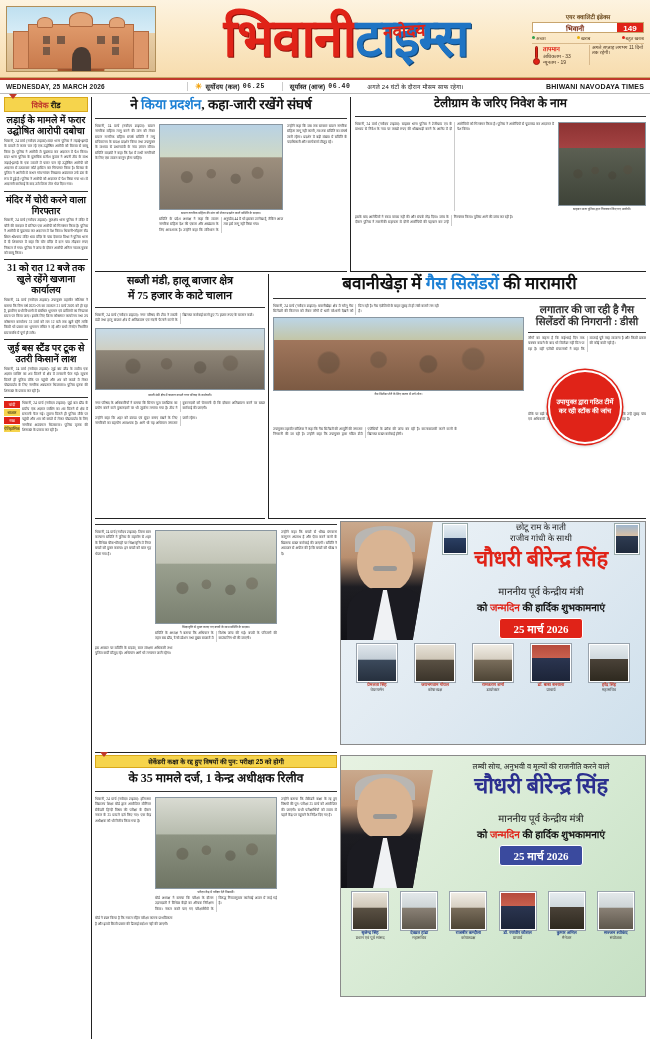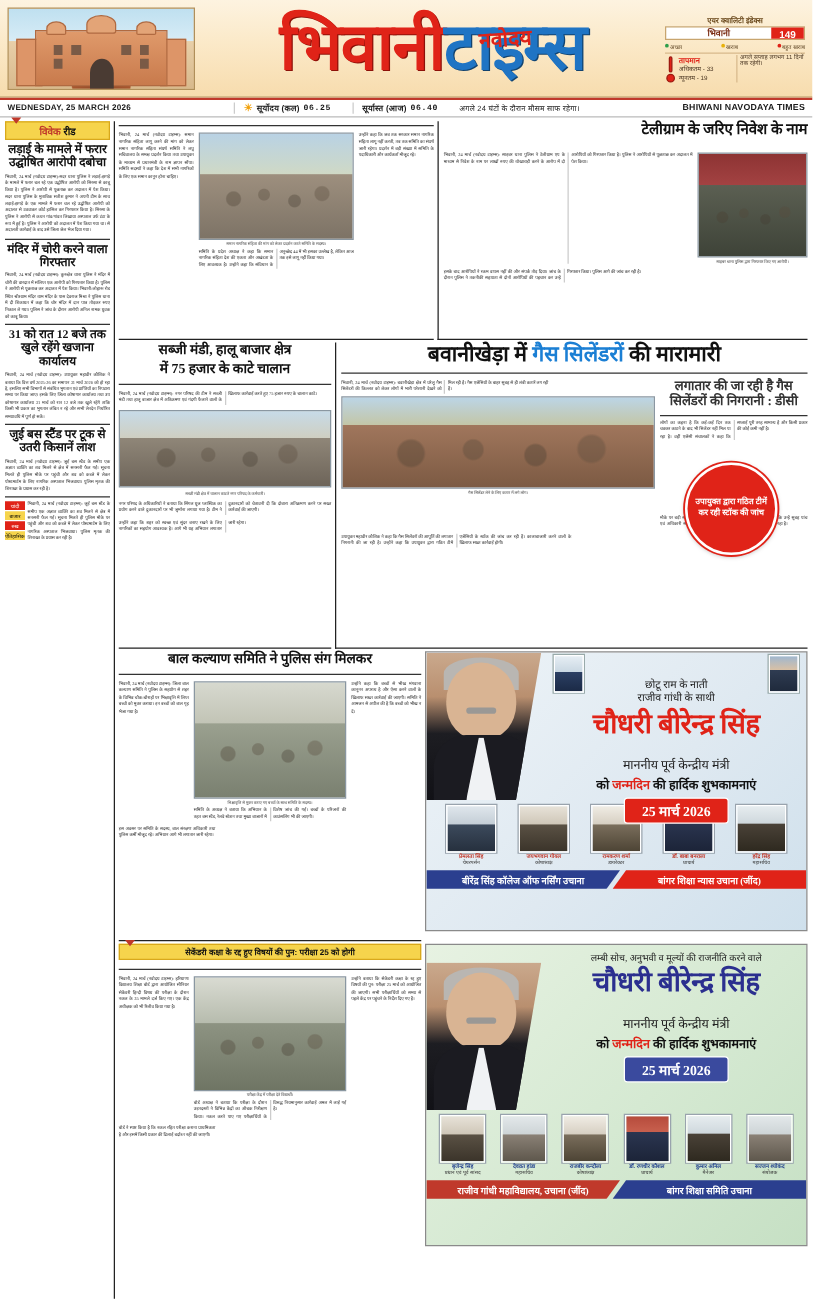--- a/index.html
+++ b/index.html
@@ -152,21 +152,21 @@
     position:absolute; left:0; bottom:0; width:92px; height:118px;
     background:linear-gradient(180deg,#caa98d 0%,#b98f6f 30%,#1d1d22 55%,#111116 100%);
     clip-path: polygon(0 0, 100% 0, 78% 100%, 0 100%);
   }
   .ad-pb-face { position:absolute; left:16px; top:8px; width:56px; height:62px; border-radius:50% 50% 46% 46%; background:#d9b493; }
   .ad-pb-hair { position:absolute; left:14px; top:4px; width:60px; height:26px; border-radius:50% 50% 0 0; background:#b9b6b2; }
   .ad-pb-mus  { position:absolute; left:32px; top:44px; width:24px; height:5px; border-radius:3px; background:#9a9895; }
   .ad-pb-body { position:absolute; left:6px; top:66px; width:80px; height:54px; background:#1b1b21; border-radius:26px 26px 0 0; }
   .ad-pb-shirt{ position:absolute; left:32px; top:68px; width:24px; height:50px; background:#f0f2f4; clip-path:polygon(42% 0,58% 0,100% 100%,0 100%); }
 
-  .ad-head { margin-left:96px; padding-top:20px; text-align:center; position:relative; }
+  .ad-head { margin-left:96px; padding-top:0; text-align:center; position:relative; }
   .ad-tag { font-size:8.5px; color:#222; line-height:1.35; font-family:"Liberation Serif",serif; }
   .ad-minis { position:absolute; top:2px; width:100%; display:flex; justify-content:space-between; padding:0 6px; pointer-events:none;}
   .mini-p { width:24px; height:30px; border:1px solid #fff; box-shadow:0 0 0 1px #9aa; }
   .mini-a { background:linear-gradient(180deg,#e6eef4 0%,#c9d7e2 45%,#2b3f63 46%,#1b2a46 100%); }
   .mini-b { background:linear-gradient(180deg,#9fb7cf 0%,#d7c0a6 38%,#2f3c52 39%,#1f2a3c 100%); }
   .ad-name {
     font-size:22px; font-weight:700; color:#e02318; line-height:1.08;
     font-family:"Liberation Serif",serif; margin-top:2px; letter-spacing:-.3px;
   }
   .ad2 .ad-name { color:#2b2f8f; }
@@ -326,35 +326,38 @@
         </div>
         <div class="txt" style="flex:1;">भिवानी, 24 मार्च (नवोदय टाइम्स): जुई बस स्टैंड के समीप एक अज्ञात व्यक्ति का शव मिलने से क्षेत्र में सनसनी फैल गई। सूचना मिलते ही पुलिस मौके पर पहुंची और शव को कब्जे में लेकर पोस्टमार्टम के लिए नागरिक अस्पताल भिजवाया। पुलिस मृतक की शिनाख्त के प्रयास कर रही है।</div>
       </div>
     </div>
 
     <div class="col-main">
 
       <div class="mainzone" style="height:175px;">
 
         <div class="leftzone story" style="flex:0 0 252px;">
+          <div class="hl-xl ctr">
+            <span>ने </span><span class="blue-t">किया प्रदर्शन</span><span>, कहा-जारी रखेंगे संघर्ष</span>
+          </div>
           <hr class="rule">
           <div style="display:flex;gap:4px;">
             <div style="flex:0 0 60px;" class="txt">भिवानी, 24 मार्च (नवोदय टाइम्स): समान नागरिक संहिता लागू करने की मांग को लेकर समान नागरिक संहिता संघर्ष समिति ने लघु सचिवालय के समक्ष प्रदर्शन किया तथा उपायुक्त के माध्यम से प्रधानमंत्री के नाम ज्ञापन सौंपा। समिति सदस्यों ने कहा कि देश में सभी नागरिकों के लिए एक समान कानून होना चाहिए।</div>
             <div style="flex:1;">
               <div class="photo ph-crowd" style="height:86px;">
                   <div class="dots"></div>
                 </div>
               <div class="cap">समान नागरिक संहिता की मांग को लेकर प्रदर्शन करते समिति के सदस्य।</div>
               <div class="txt cols2" style="margin-top:2px;">समिति के प्रदेश अध्यक्ष ने कहा कि समान नागरिक संहिता देश की एकता और अखंडता के लिए आवश्यक है। उन्होंने कहा कि संविधान के अनुच्छेद 44 में भी इसका उल्लेख है, लेकिन आज तक इसे लागू नहीं किया गया।</div>
             </div>
             <div style="flex:0 0 60px;" class="txt">उन्होंने कहा कि जब तक सरकार समान नागरिक संहिता लागू नहीं करती, तब तक समिति का संघर्ष जारी रहेगा। प्रदर्शन में बड़ी संख्या में समिति के पदाधिकारी और कार्यकर्ता मौजूद रहे।</div>
           </div>
         </div>
 
-        <div class="leftzone story vline" style="flex:1;padding-left:4px;align-items:flex-end;">
+        <div class="leftzone story vline" style="flex:1;padding-left:4px;">
           <div class="hl-lg ctr">टेलीग्राम के जरिए निवेश के नाम</div>
           <hr class="rule">
           <div style="display:flex;gap:4px;">
             <div class="txt cols2" style="flex:1;">
               <p>भिवानी, 24 मार्च (नवोदय टाइम्स): साइबर थाना पुलिस ने टेलीग्राम एप के माध्यम से निवेश के नाम पर लाखों रुपए की धोखाधड़ी करने के आरोप में दो आरोपियों को गिरफ्तार किया है। पुलिस ने आरोपियों से पूछताछ कर अदालत में पेश किया।</p>
             </div>
             <div style="flex:0 0 88px;">
               <div class="photo ph-cops" style="height:84px;">
                   <div class="dots"></div>
                 </div>
@@ -405,21 +408,20 @@
             </div>
           </div>
           <div class="txt cols4" style="margin-top:2px;">उपायुक्त महावीर कौशिक ने कहा कि गैस सिलेंडरों की आपूर्ति की लगातार निगरानी की जा रही है। उन्होंने कहा कि उपायुक्त द्वारा गठित टीमें एजेंसियों के स्टॉक की जांच कर रही हैं। कालाबाजारी करने वालों के खिलाफ सख्त कार्रवाई होगी।</div>
           <div class="stamp" style="right:24px;top:96px;">उपायुक्त द्वारा गठित टीमें कर रही स्टॉक की जांच</div>
         </div>
       </div>
 
       <div class="mainzone" style="height:232px;">
 
         <div class="leftzone story" style="flex:1;">
-          <div class="hl-md ctr">बाल कल्याण समिति ने पुलिस संग मिलकर</div>
           <hr class="rule">
           <div style="display:flex;gap:4px;">
             <div class="txt" style="flex:0 0 56px;">भिवानी, 24 मार्च (नवोदय टाइम्स): जिला बाल कल्याण समिति ने पुलिस के सहयोग से शहर के विभिन्न चौक-चौराहों पर भिक्षावृत्ति में लिप्त बच्चों को मुक्त कराया। इन बच्चों को बाल गृह भेजा गया है।</div>
             <div style="flex:1;">
               <div class="photo ph-kids" style="height:94px;">
                   <div class="dots"></div>
                 </div>
               <div class="cap">भिक्षावृत्ति से मुक्त कराए गए बच्चों के साथ समिति के सदस्य।</div>
               <div class="txt cols2" style="margin-top:2px;">समिति के अध्यक्ष ने बताया कि अभियान के तहत बस स्टैंड, रेलवे स्टेशन तथा मुख्य बाजारों में विशेष जांच की गई। बच्चों के परिजनों की काउंसलिंग भी की जाएगी।</div>
             </div>
@@ -473,32 +475,29 @@
                 <div class="pp-img sq4"></div>
                 <div class="pp-n">डॉ. बाबा बनराला</div>
                   <div class="pp-r">प्राचार्य</div>
               </div>
               <div class="pp">
                 <div class="pp-img sq5"></div>
                 <div class="pp-n">हरेंद्र सिंह</div>
                   <div class="pp-r">महासचिव</div>
               </div>
             </div>
-            <div class="ad-foot">
-              <div class="af-l">बीरेंद्र सिंह कॉलेज ऑफ नर्सिंग उचाना</div>
-              <div class="af-r">बांगर शिक्षा न्यास उचाना (जींद)</div>
-            </div>
           </div>
         </div>
       </div>
 
       <div class="mainzone" style="height:272px;">
 
         <div class="leftzone" style="flex:1;">
           <div class="kicker" style="margin-bottom:2px;font-size:6.5px;">सेकेंडरी कक्षा के रद्द हुए विषयों की पुन: परीक्षा 25 को होगी</div>
+          <div class="hl-lg ctr">के 35 मामले दर्ज, 1 केन्द्र अधीक्षक रिलीव</div>
           <hr class="rule">
           <div style="display:flex;gap:4px;">
             <div class="txt" style="flex:0 0 56px;">भिवानी, 24 मार्च (नवोदय टाइम्स): हरियाणा विद्यालय शिक्षा बोर्ड द्वारा आयोजित सीनियर सेकेंडरी हिन्दी विषय की परीक्षा के दौरान नकल के 35 मामले दर्ज किए गए। एक केंद्र अधीक्षक को भी रिलीव किया गया है।</div>
             <div style="flex:1;">
               <div class="photo ph-class" style="height:92px;">
                   <div class="dots"></div>
                 </div>
               <div class="cap">परीक्षा केंद्र में परीक्षा देते विद्यार्थी।</div>
               <div class="txt cols2" style="margin-top:2px;">बोर्ड अध्यक्ष ने बताया कि परीक्षा के दौरान उड़नदस्तों ने विभिन्न केंद्रों का औचक निरीक्षण किया। नकल करते पाए गए परीक्षार्थियों के विरुद्ध नियमानुसार कार्रवाई अमल में लाई गई है।</div>
             </div>
@@ -552,23 +551,19 @@
                 <div class="pp-img sq5" style="width:36px;"></div>
                 <div class="pp-n">कुमार अनिल</div>
                   <div class="pp-r">मैनेजर</div>
               </div>
               <div class="pp" style="width:46px;">
                 <div class="pp-img sq6" style="width:36px;"></div>
                 <div class="pp-n">सज्जन श्योकंद</div>
                   <div class="pp-r">संयोजक</div>
               </div>
             </div>
-            <div class="ad-foot">
-              <div class="af-l">राजीव गांधी महाविद्यालय, उचाना (जींद)</div>
-              <div class="af-r">बांगर शिक्षा समिति उचाना</div>
-            </div>
           </div>
         </div>
       </div>
 
     </div>
   </div>
 </div>
 
 </body></html>

